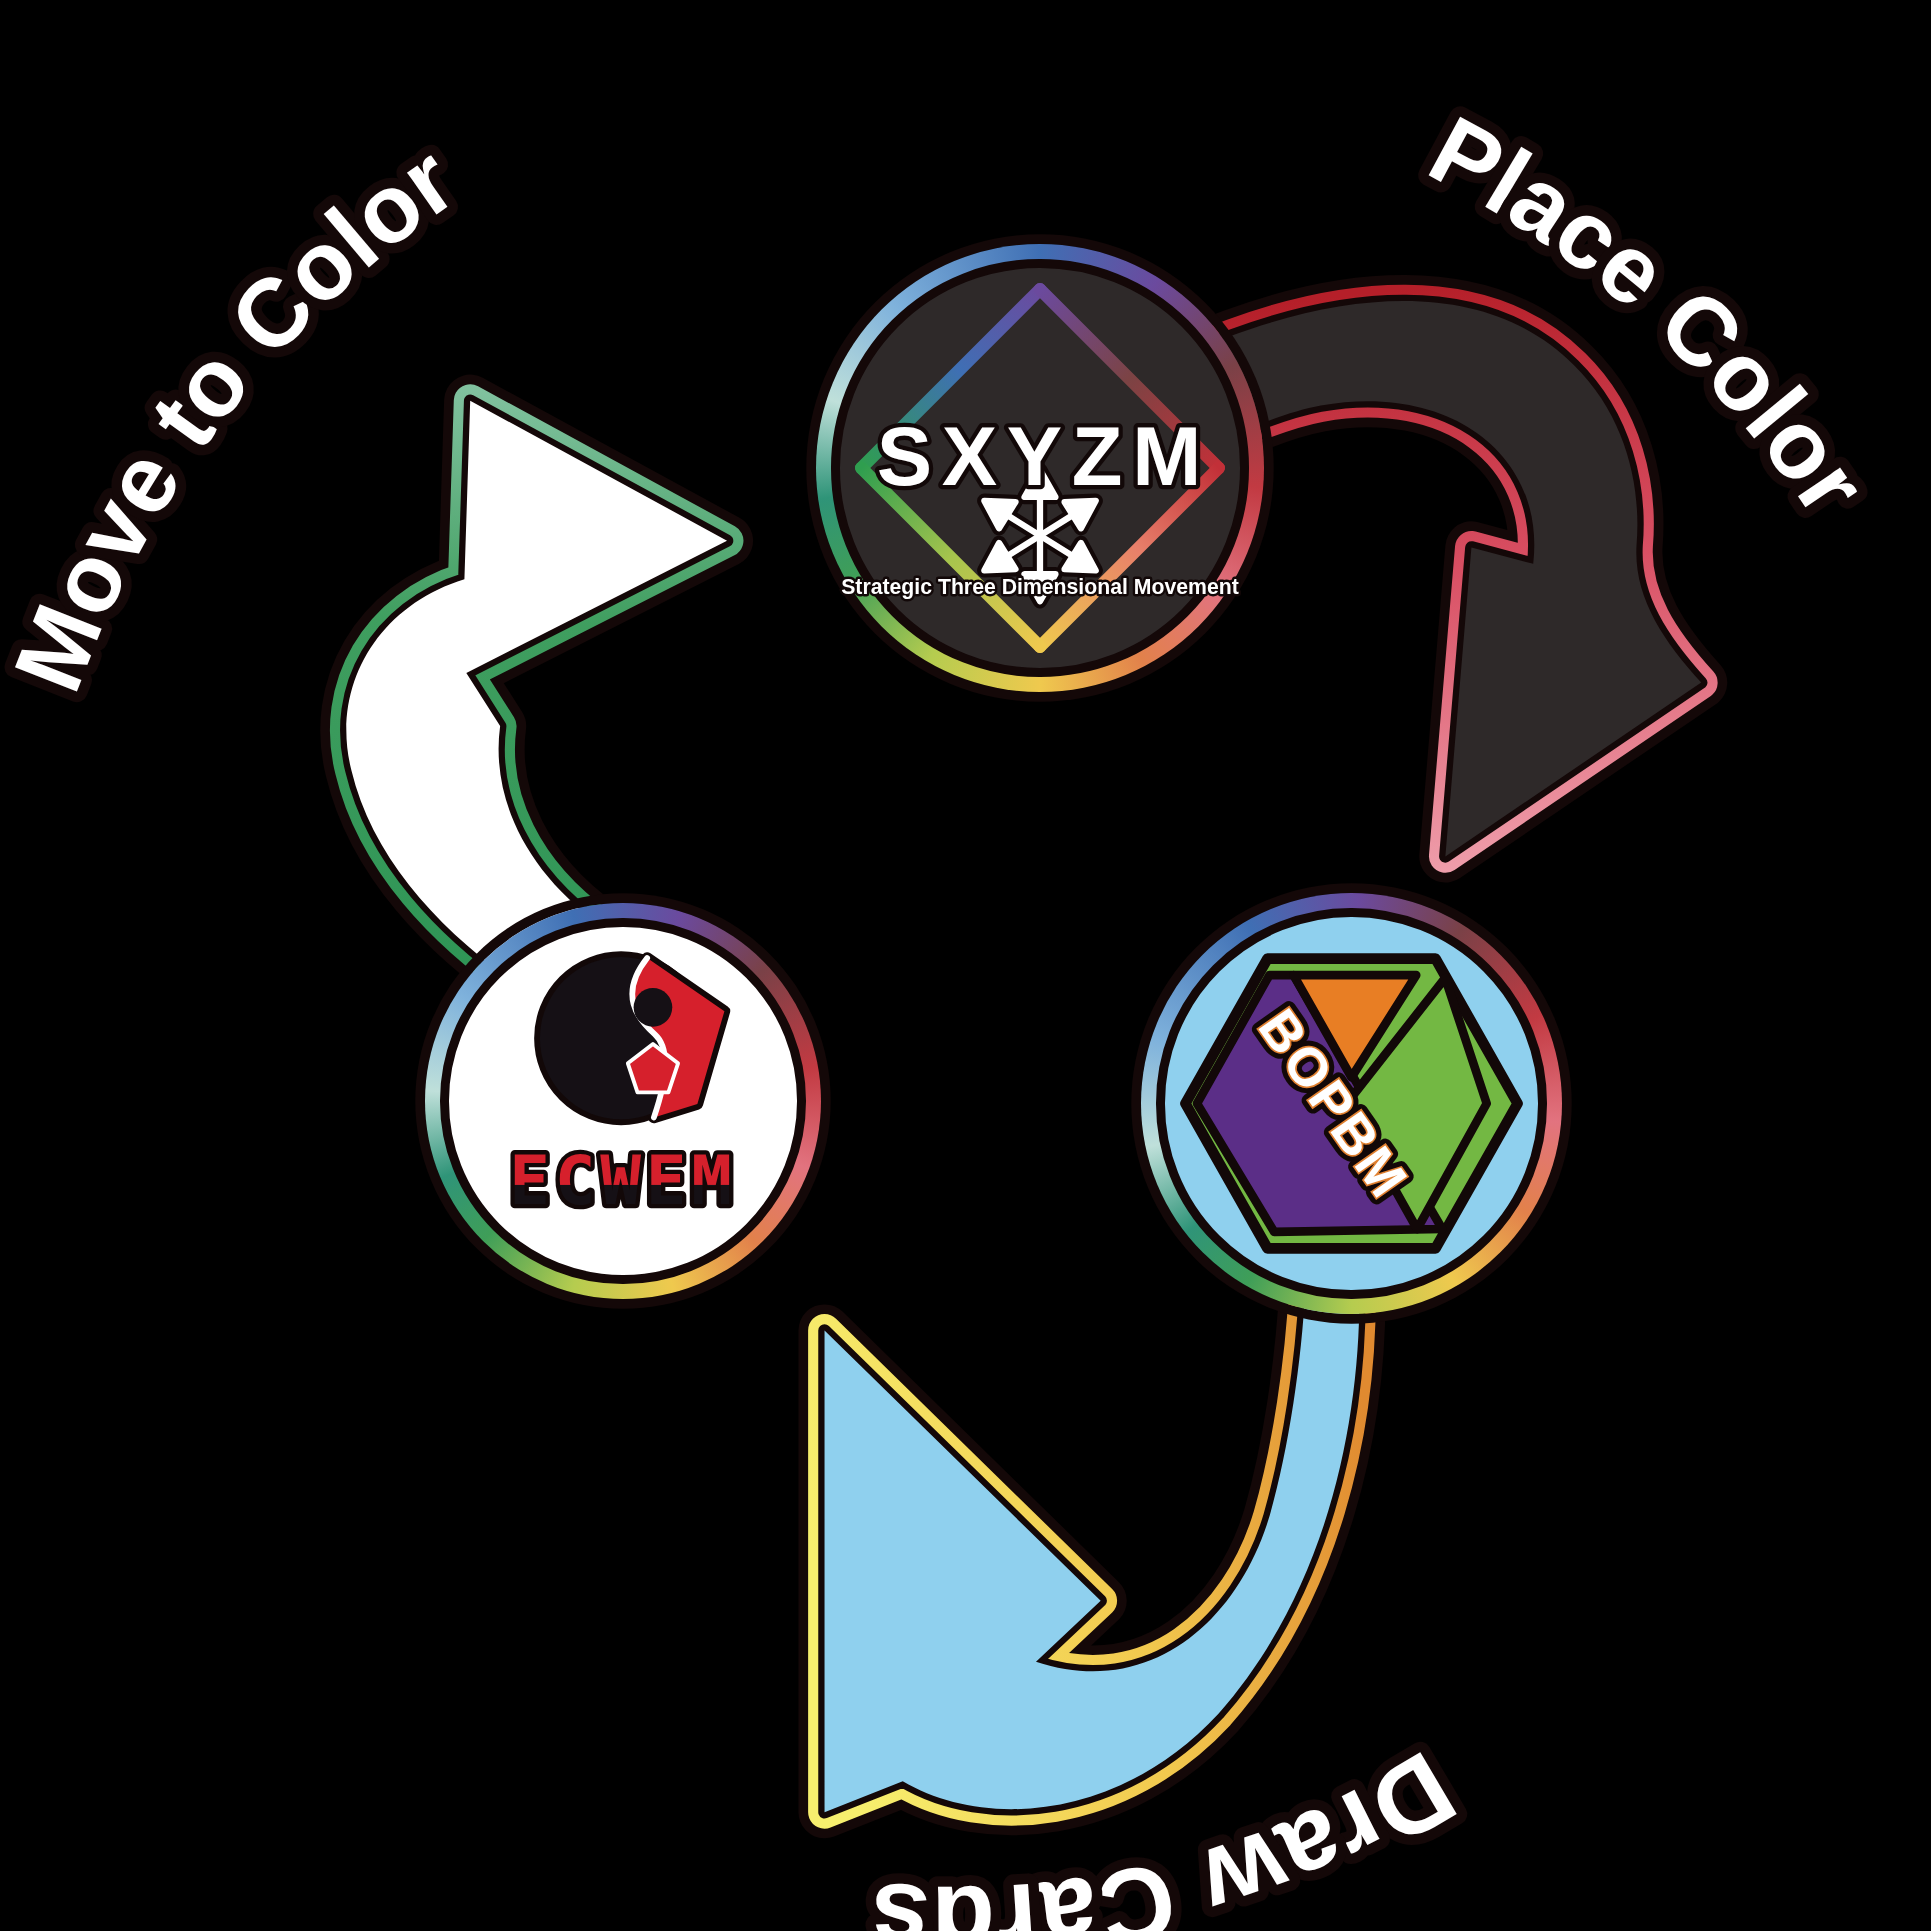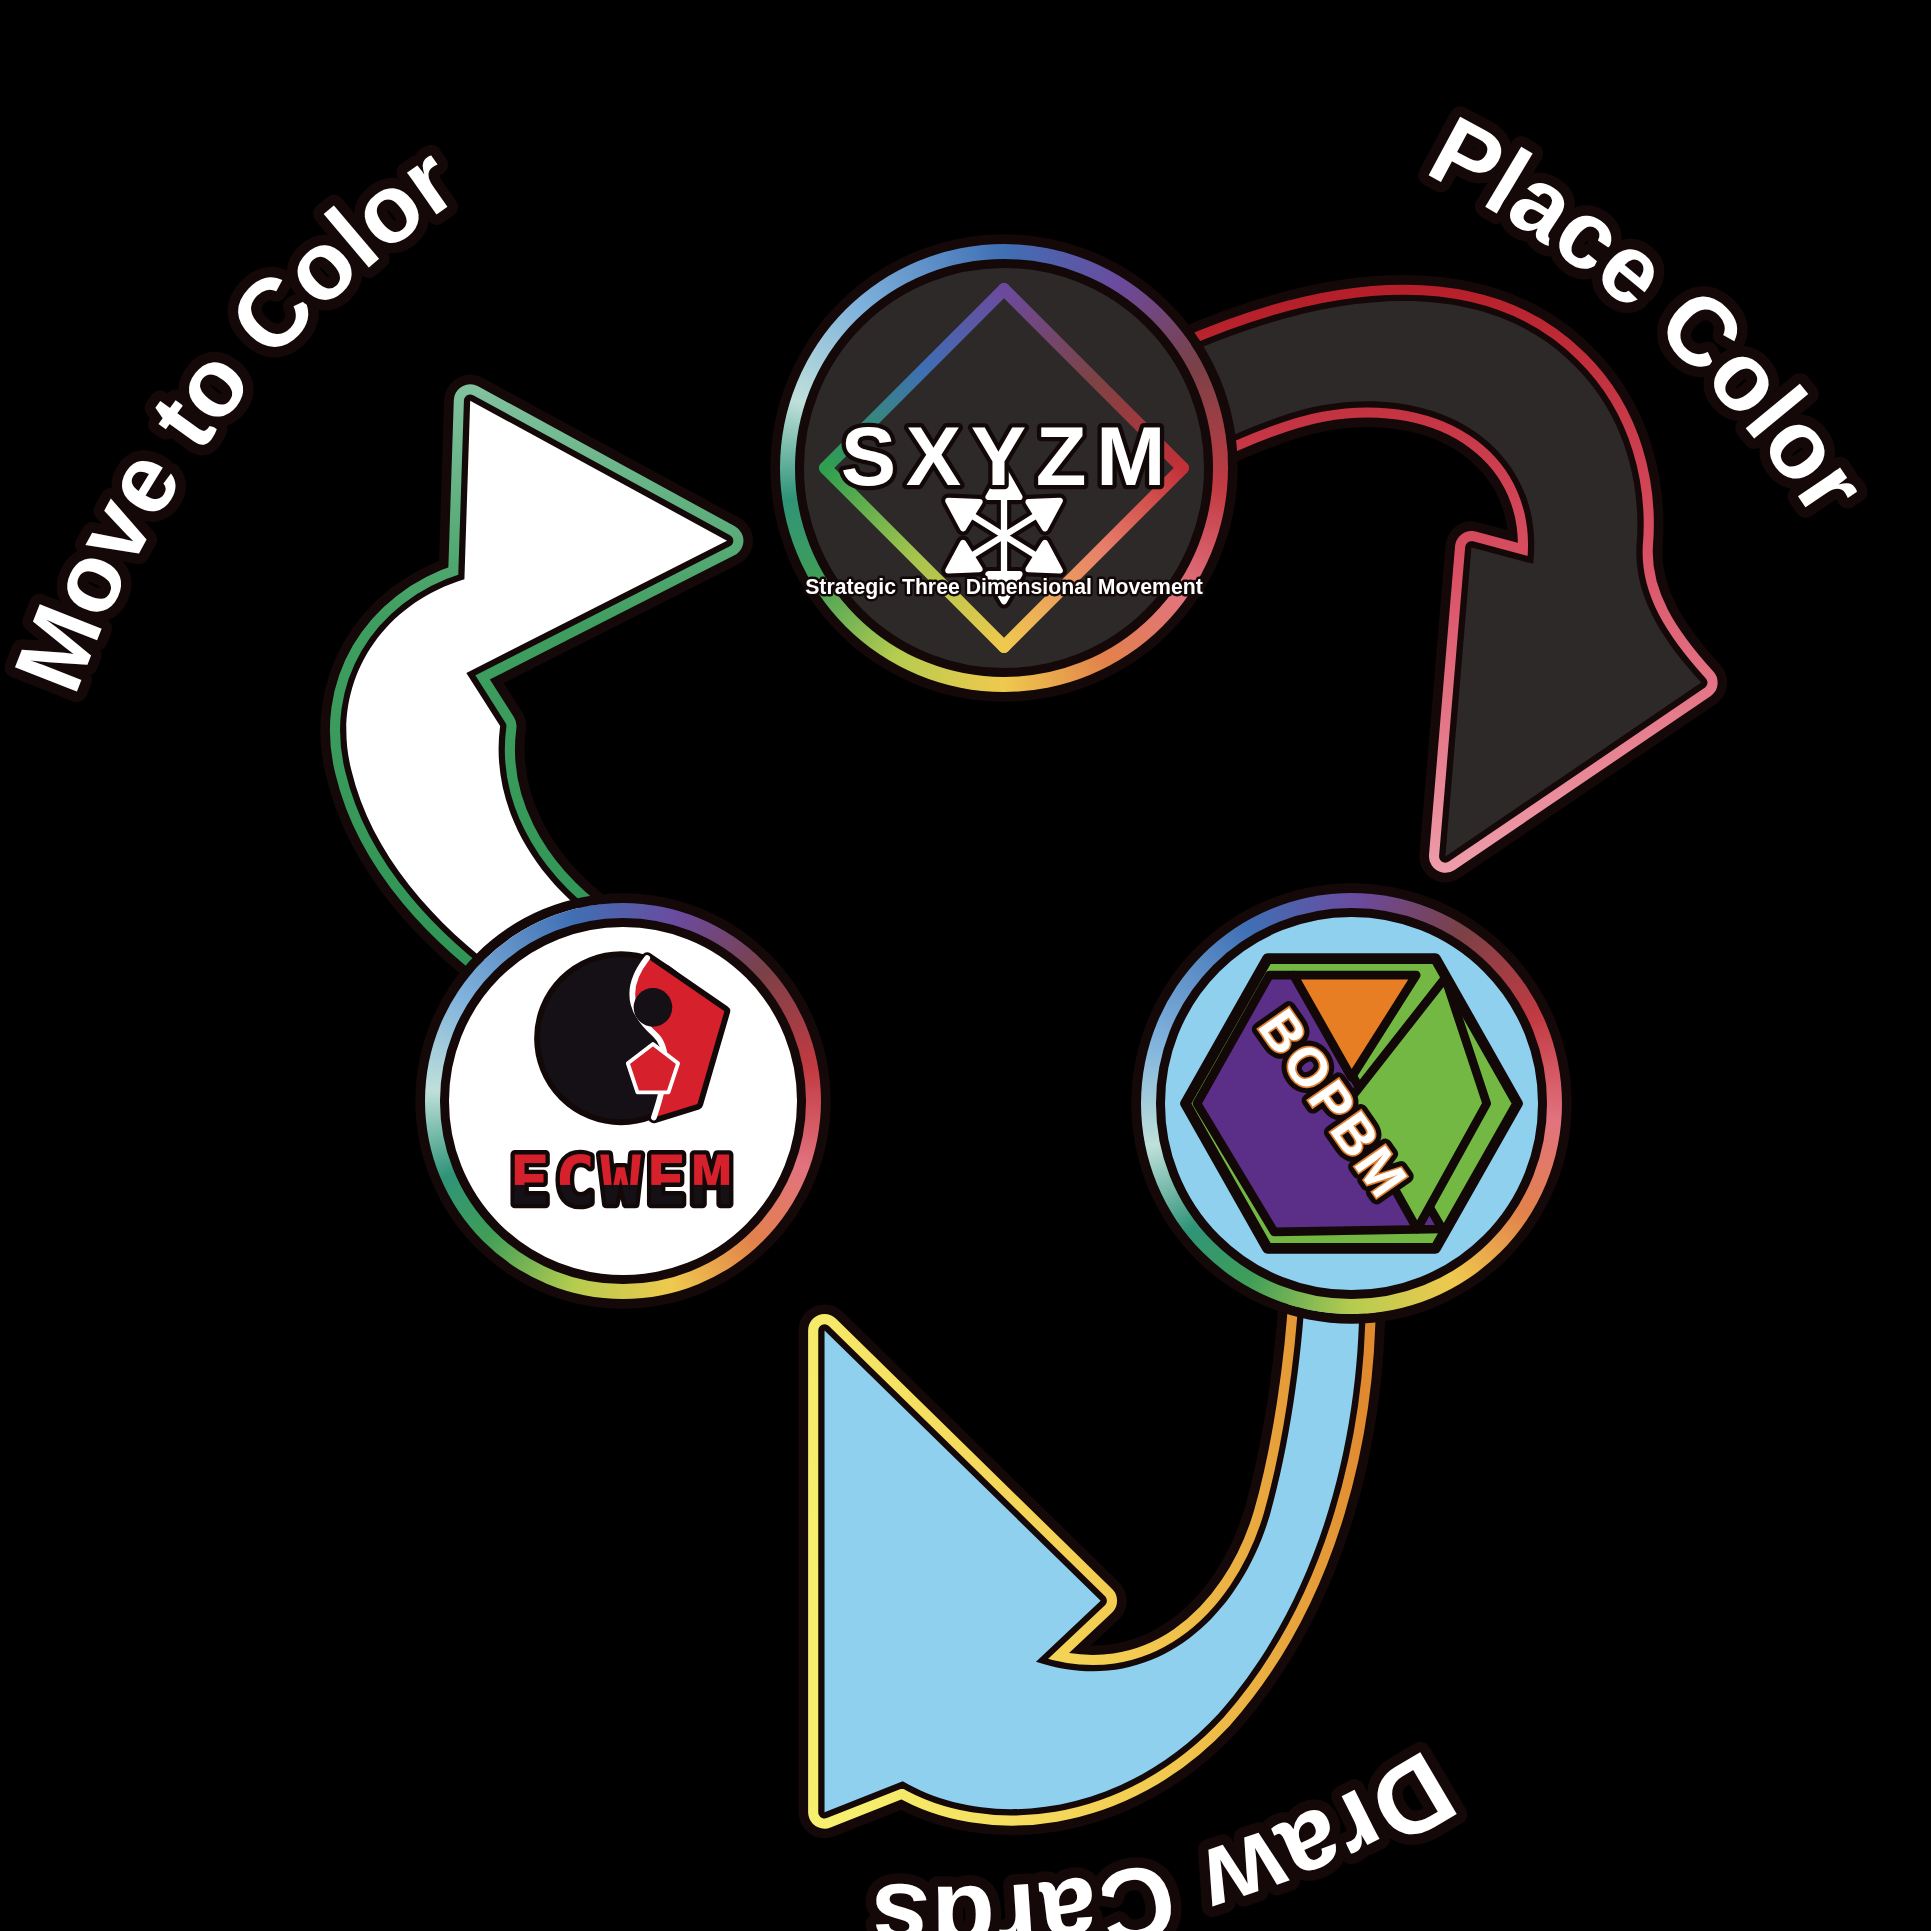--- a/index.html
+++ b/index.html
@@ -7,21 +7,21 @@
          font-family:"Liberation Sans",sans-serif;}
   .layer{position:absolute;inset:0;width:1931px;height:1931px;}
 
   
   .arc-label{font-family:"Liberation Sans",sans-serif;font-weight:bold;fill:#ffffff;
              stroke:#140808;stroke-width:22px;paint-order:stroke;stroke-linejoin:round;stroke-linecap:round;}
 
   
   .circle{position:absolute;border-radius:50%;box-shadow:0 0 0 9.7px var(--outline,#140808);}
   .circle .inner{position:absolute;inset:15.4px;border-radius:50%;border:9.7px solid var(--outline,#140808);box-sizing:border-box;}
-  .c-top{left:780px;top:244px;width:448px;height:448px;
+  .c-top{left:816px;top:244px;width:448px;height:448px;
      background:conic-gradient(from 0deg,#3f6fb4,#6b4a9e 32deg,#7a4147 62deg,#c23a42 95deg,#e2737f 125deg,#e2814b 152deg,#efc94e 180deg,#b5cc4f 210deg,#3f9e58 240deg,#2f9478 262deg,#bfe0da 288deg,#7fb2dc 318deg,#3f6fb4 360deg);}
   .c-top .inner{background:var(--sxyzm-fill,#2e2929);}
   .c-left{left:425px;top:903px;width:396px;height:396px;
      background:conic-gradient(from -15deg,#3f6fb4,#6b4a9e 32deg,#7a4147 62deg,#c23a42 95deg,#e2737f 125deg,#e2814b 152deg,#efc94e 180deg,#b5cc4f 210deg,#3f9e58 240deg,#2f9478 262deg,#bfe0da 288deg,#7fb2dc 318deg,#3f6fb4 360deg);}
   .c-left .inner{background:var(--ecwem-fill,#ffffff);}
   .c-right{left:1141px;top:893px;width:421px;height:421px;
      background:conic-gradient(from -30deg,#3f6fb4,#6b4a9e 32deg,#7a4147 62deg,#c23a42 95deg,#e2737f 125deg,#e2814b 152deg,#efc94e 180deg,#b5cc4f 210deg,#3f9e58 240deg,#2f9478 262deg,#bfe0da 288deg,#7fb2dc 318deg,#3f6fb4 360deg);}
   .c-right .inner{background:var(--bopbm-fill,#8fd0ee);}
   .logo-svg{position:absolute;inset:0;width:100%;height:100%;}
 

